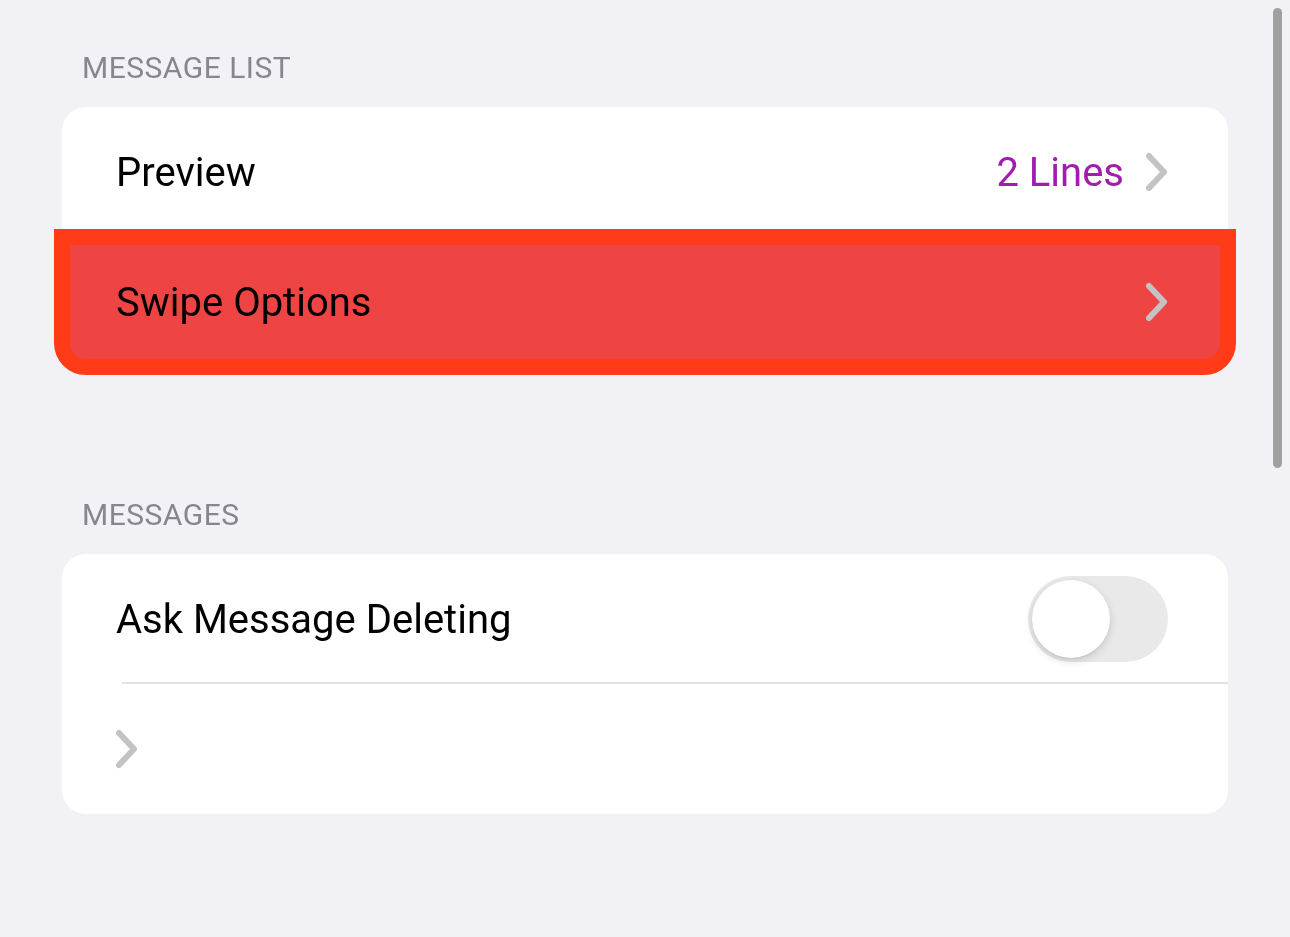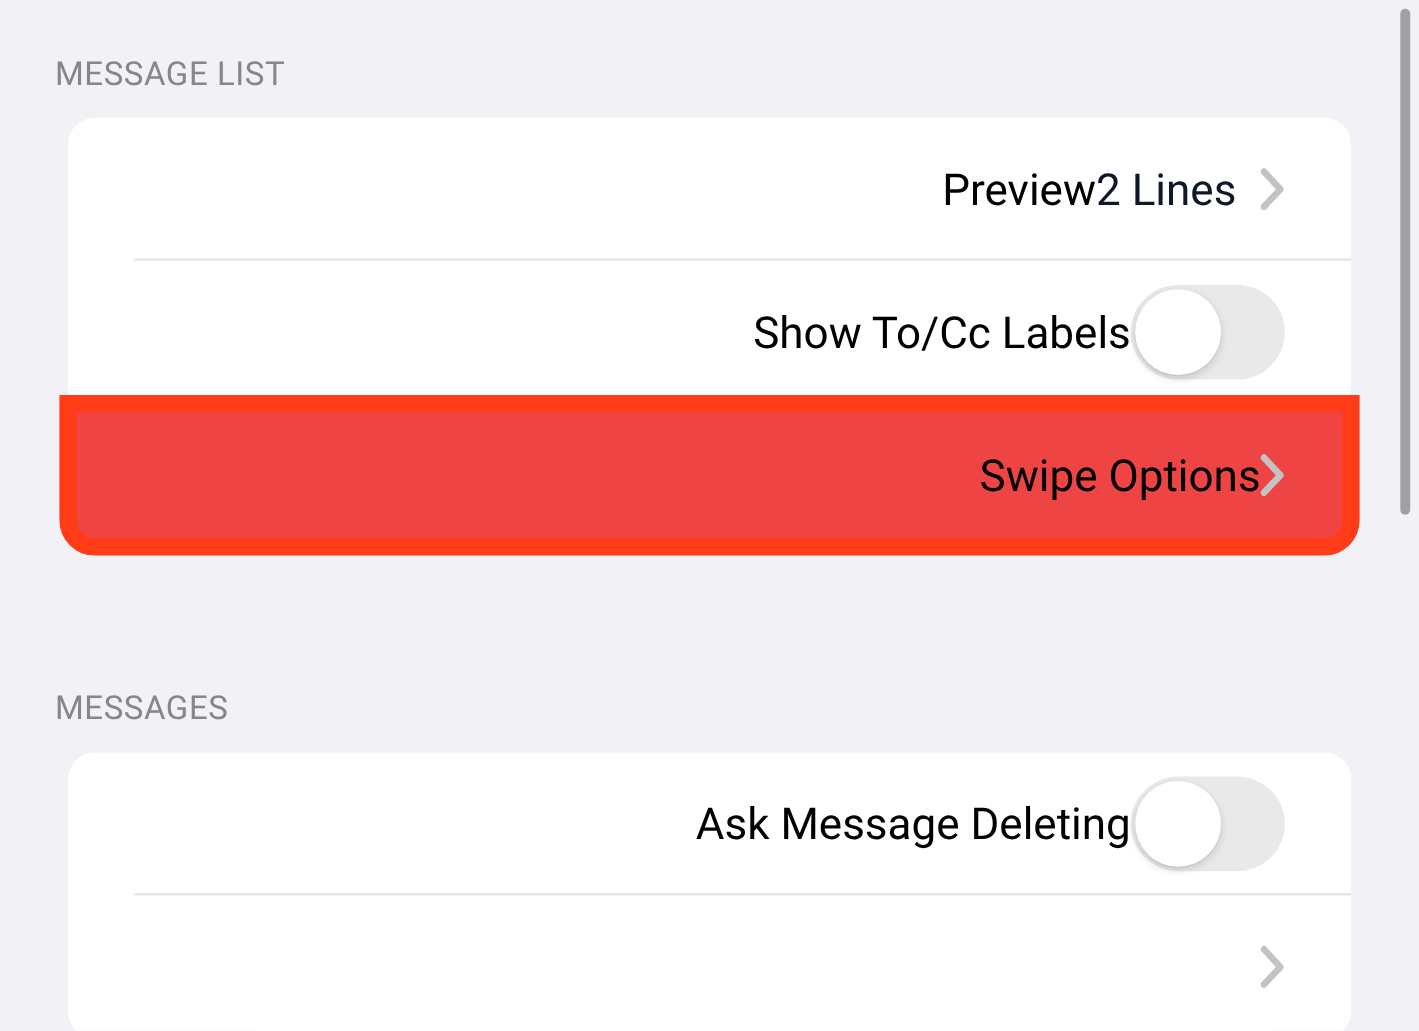--- a/index.html
+++ b/index.html
@@ -23,36 +23,36 @@
       height: 460px;
       background-color: #a0a0a0;
       border-radius: 5px;
     }
     .section-header {
       text-transform: uppercase;
       color: #87868c;
       font-size: 30px;
       font-weight: 400;
       letter-spacing: 0.5px;
-      padding-left: 50px;
+      padding-left: 82px;
       padding-top: 50px;
       padding-bottom: 22px;
     }
     .settings-group {
       background-color: #ffffff;
       border-radius: 24px;
       margin-left: 62px;
       margin-right: 62px;
       overflow: visible;
       position: relative;
     }
     .settings-row {
       display: flex;
       align-items: center;
-      justify-content: flex-end;
+      justify-content: space-between;
       min-height: 130px;
       padding-left: 54px;
       padding-right: 60px;
       position: relative;
     }
     .settings-row.highlighted {
       outline: 16px solid #ff3b18;
       outline-offset: -8px;
       z-index: 2;
       background-color: #ef4444;
@@ -61,21 +61,21 @@
       border-bottom-left-radius: 24px;
       border-bottom-right-radius: 24px;
     }
     .row-label {
       font-size: 40px;
       color: #000000;
       font-weight: 400;
     }
     .row-value {
       font-size: 40px;
-      color: #0f172a;
+      color: #a21caf;
       font-weight: 400;
       margin-right: 22px;
     }
     .row-right {
       display: flex;
       align-items: center;
     }
     .chevron {
       width: 22px;
       height: 40px;
@@ -129,28 +129,20 @@
       <span class="row-value">2 Lines</span>
       <span class="chevron">
         <svg width="22" height="40" viewBox="0 0 22 40">
           <polyline points="3,4 18,20 3,36" fill="none" stroke="#c3c3c6" stroke-width="6" stroke-linecap="round" stroke-linejoin="round"></polyline>
         </svg>
       </span>
     </div>
     <div class="divider"></div>
   </div>
 
-  <div class="settings-row">
-    <span class="row-label">Show To/Cc Labels</span>
-    <div class="row-right">
-      <div class="toggle">
-        <div class="toggle-knob"></div>
-      </div>
-    </div>
-  </div>
 
   <div class="settings-row highlighted">
     <span class="row-label">Swipe Options</span>
     <div class="row-right">
       <span class="chevron">
         <svg width="22" height="40" viewBox="0 0 22 40">
           <polyline points="3,4 18,20 3,36" fill="none" stroke="#c3c3c6" stroke-width="6" stroke-linecap="round" stroke-linejoin="round"></polyline>
         </svg>
       </span>
     </div>

